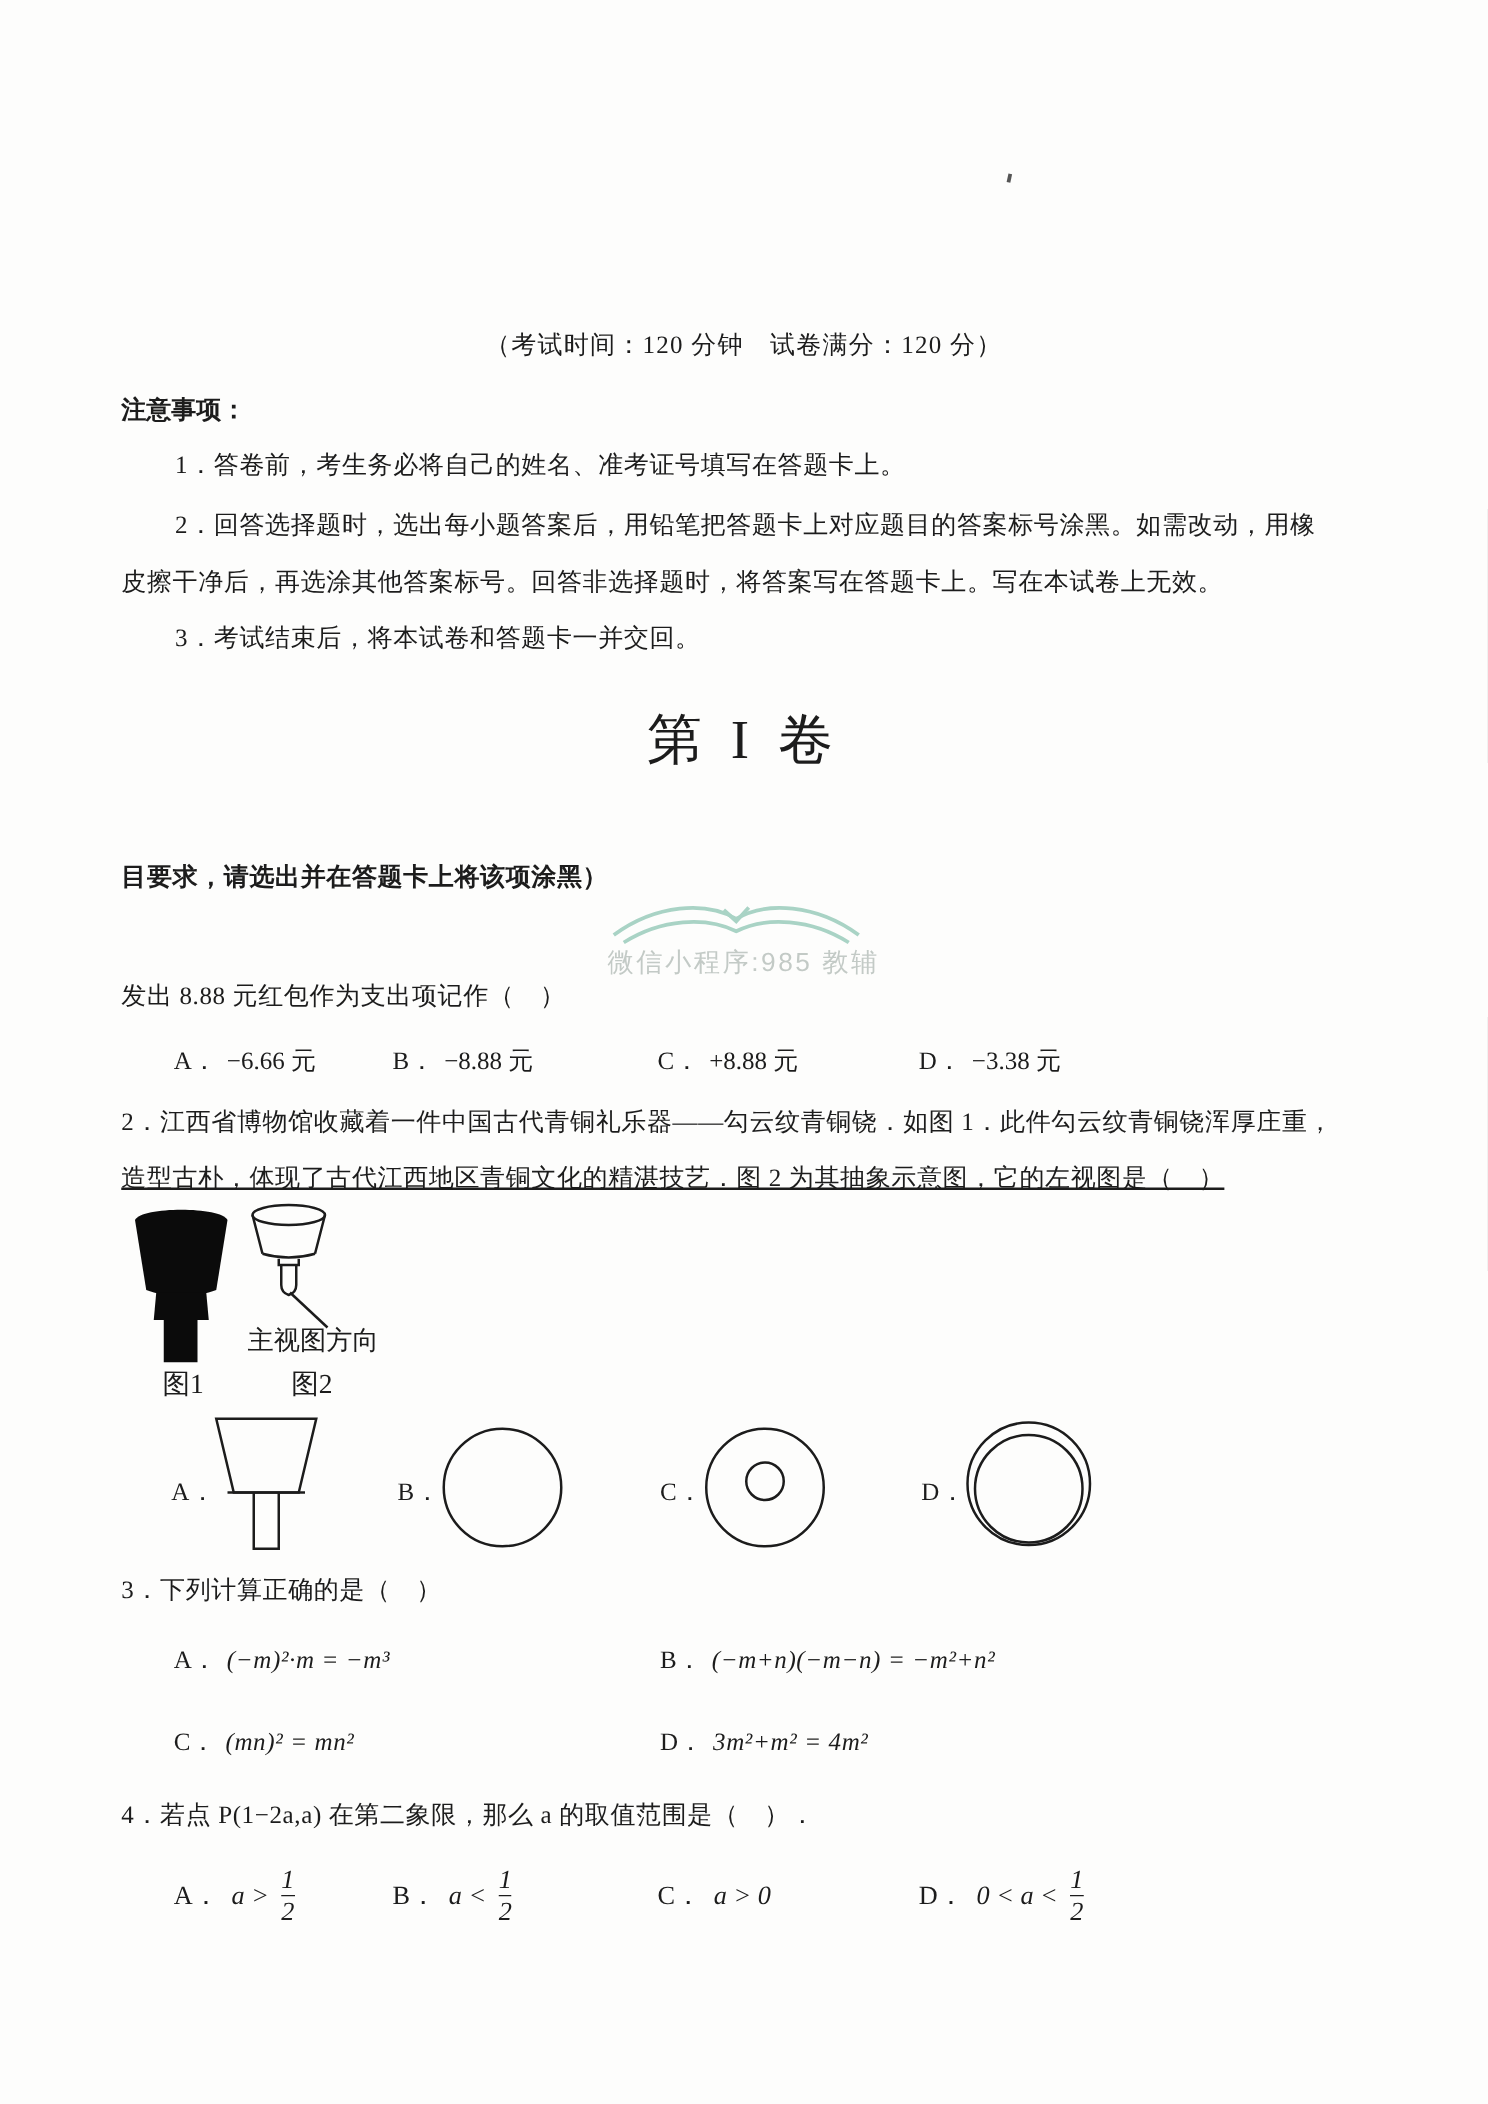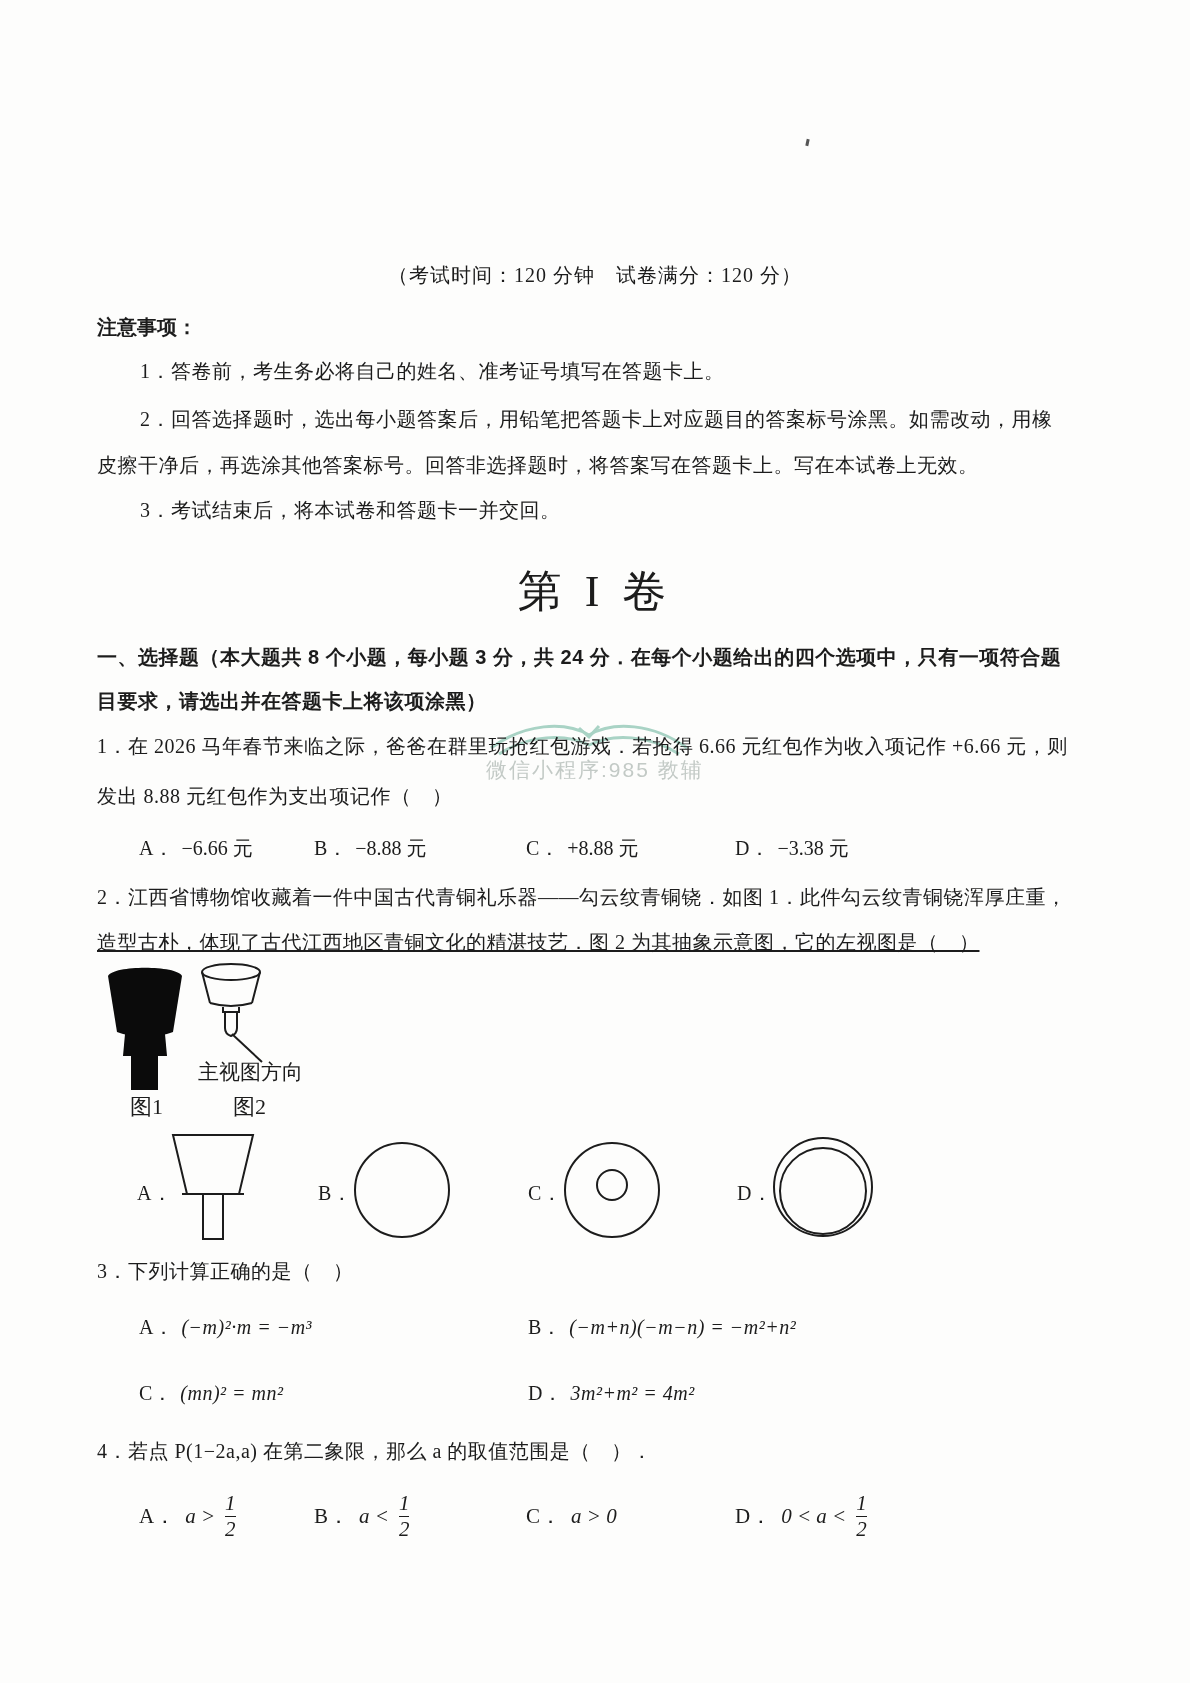--- a/index.html
+++ b/index.html
@@ -52,24 +52,22 @@
   <div class="abs corner-dot" style="left:806px;top:139px;"></div>
   <div class="abs center info" style="top:262px;">（考试时间：120 分钟　试卷满分：120 分）</div>
 
   <div class="abs hei" style="left:97px;top:314px;font-size:20px;">注意事项：</div>
   <div class="abs body-txt" style="left:140px;top:358px;">1．答卷前，考生务必将自己的姓名、准考证号填写在答题卡上。</div>
   <div class="abs body-txt" style="left:140px;top:406px;">2．回答选择题时，选出每小题答案后，用铅笔把答题卡上对应题目的答案标号涂黑。如需改动，用橡</div>
   <div class="abs body-txt" style="left:97px;top:452px;">皮擦干净后，再选涂其他答案标号。回答非选择题时，将答案写在答题卡上。写在本试卷上无效。</div>
   <div class="abs body-txt" style="left:140px;top:497px;">3．考试结束后，将本试卷和答题卡一并交回。</div>
 
   <div class="abs center part-title" style="top:562px;">第 I 卷</div>
-  <div class="abs hei sec" style="left:97px;top:644px;">一、选择题（本大题共 8 个小题，每小题 3 分，共 24 分．在每个小题给出的四个选项中，只有一项符合题</div>
   <div class="abs hei sec" style="left:97px;top:688px;">目要求，请选出并在答题卡上将该项涂黑）</div>
 
-  <div class="abs body-txt" style="left:97px;top:733px;">1．在 2026 马年春节来临之际，爸爸在群里玩抢红包游戏．若抢得 6.66 元红包作为收入项记作 +6.66 元，则</div>
   <div class="abs body-txt" style="left:97px;top:783px;">发出 8.88 元红包作为支出项记作（　）</div>
   <div class="abs opt-row" style="left:139px;top:835px;">
     <span>A．</span>
     <span>−6.66 元</span>
   </div>
   <div class="abs opt-row" style="left:314px;top:835px;">
     <span>B．</span>
     <span>−8.88 元</span>
   </div>
   <div class="abs opt-row" style="left:526px;top:835px;">

